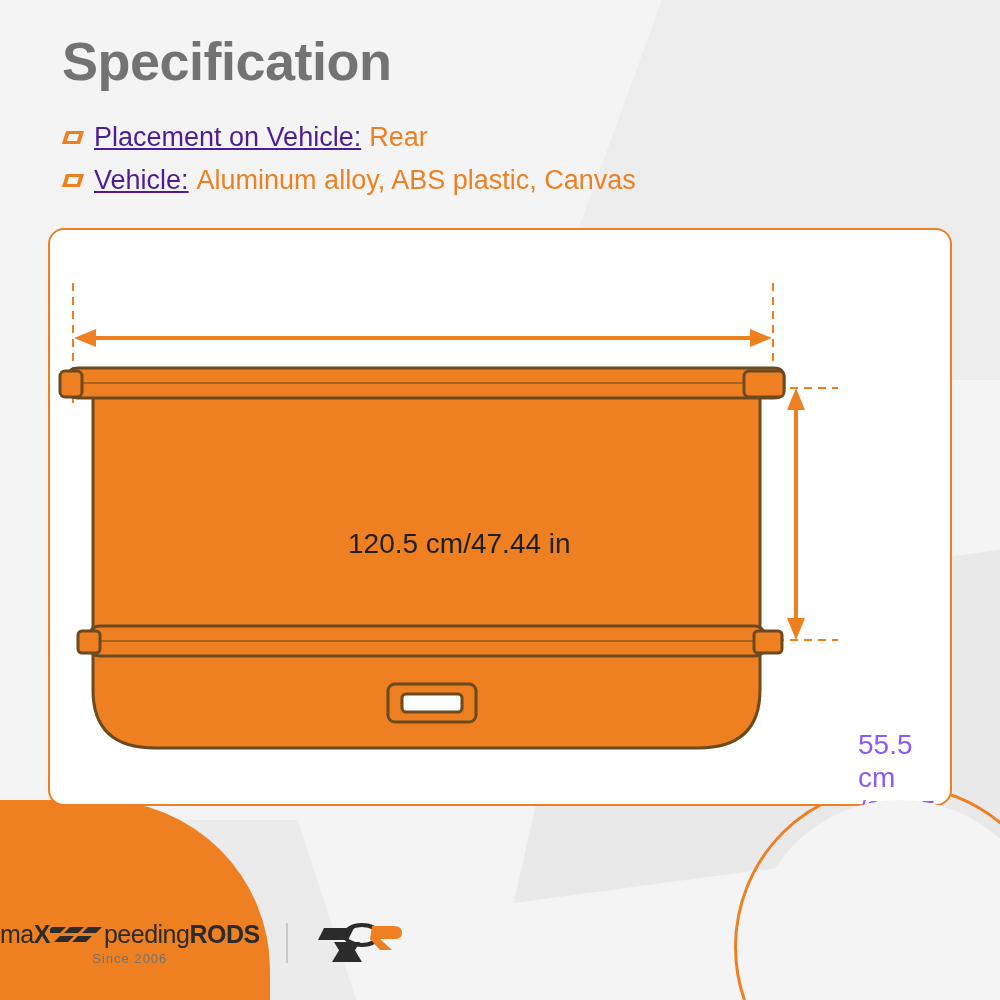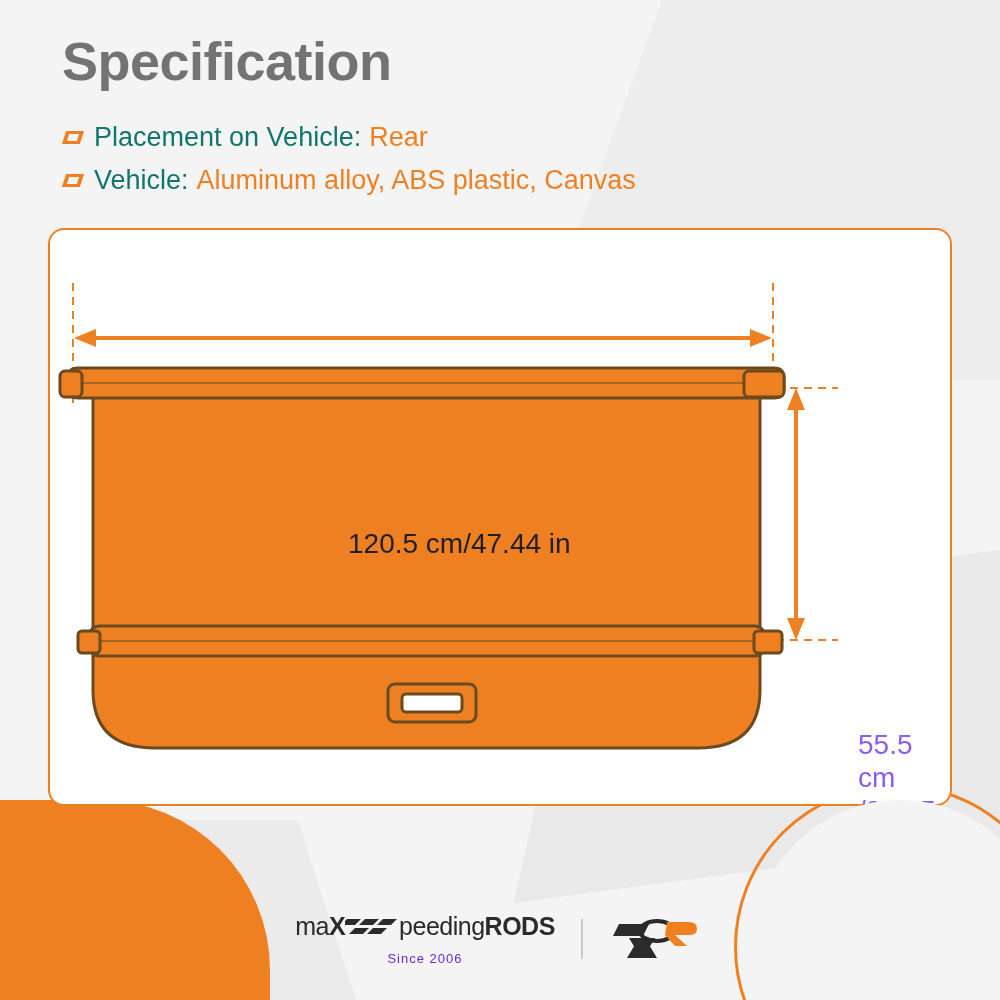--- a/index.html
+++ b/index.html
@@ -62,21 +62,21 @@
     width:18px;height:13px;margin-right:12px;flex:0 0 auto;
     background:#ef8022;
     transform:skewX(-18deg);
     position:relative;
   }
   .bullet::after{
     content:"";position:absolute;left:4px;top:3px;width:10px;height:7px;
     background:#f4f4f4;
   }
   .spec-label{
-    font-size:27px;color:#0f766e;
+    font-size:27px;color:#4c1d95;text-decoration:underline;
   }
   .spec-value{
     font-size:27px;color:#ef8022;margin-left:8px;
   }
 
   .card{
     position:absolute;left:48px;top:228px;width:904px;height:578px;
     background:#ffffff;border:2px solid #ef8022;border-radius:16px;
     box-sizing:border-box;
   }
@@ -88,32 +88,32 @@
     position:absolute;left:300px;top:300px;
     font-size:28px;color:#1f1f1f;white-space:nowrap;
   }
   .dim-text-h{
     position:absolute;left:810px;top:500px;
     font-size:28px;color:#8b5cf6;line-height:1.18;text-align:left;
   }
 
   .footer{
     position:absolute;left:0;bottom:34px;width:1000px;
-    display:flex;align-items:center;justify-content:center;gap:26px;
+    display:flex;align-items:center;gap:26px;
   }
   .brand{
     display:flex;flex-direction:column;align-items:center;
   }
   .brand-word{
     font-size:25px;font-weight:bold;color:#2b2b2b;letter-spacing:-0.5px;
     display:flex;align-items:baseline;
   }
   .brand-word .thin{font-weight:normal;}
   .brand-since{
-    font-size:13px;color:#6d28d9;margin-top:10px;letter-spacing:1px;
+    font-size:13px;color:#737373;margin-top:2px;letter-spacing:1px;
   }
   .divider{
     width:2px;height:40px;background:#c9c9c9;
   }
   .oxr{
     display:flex;align-items:center;
   }
 </style>
 </head>
 <body>

